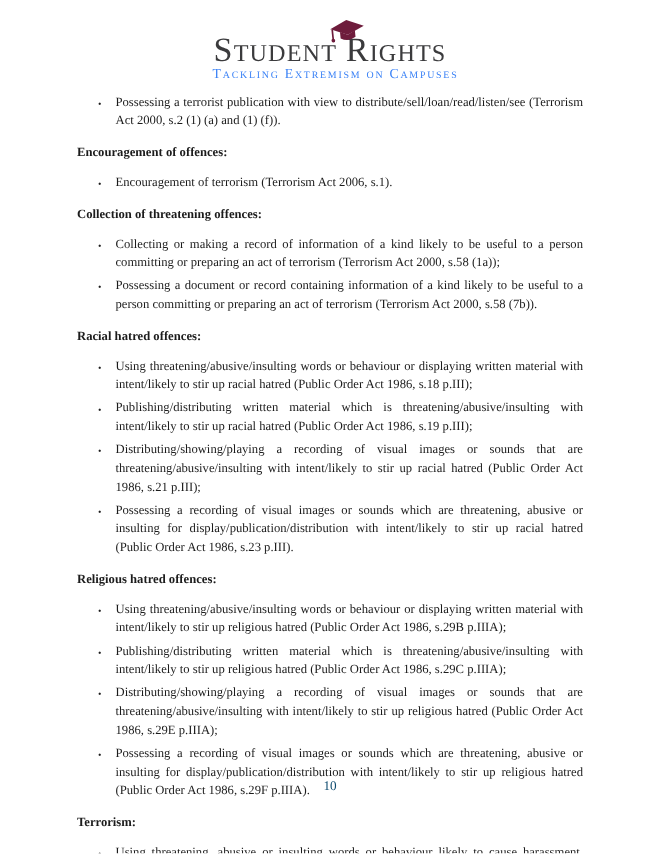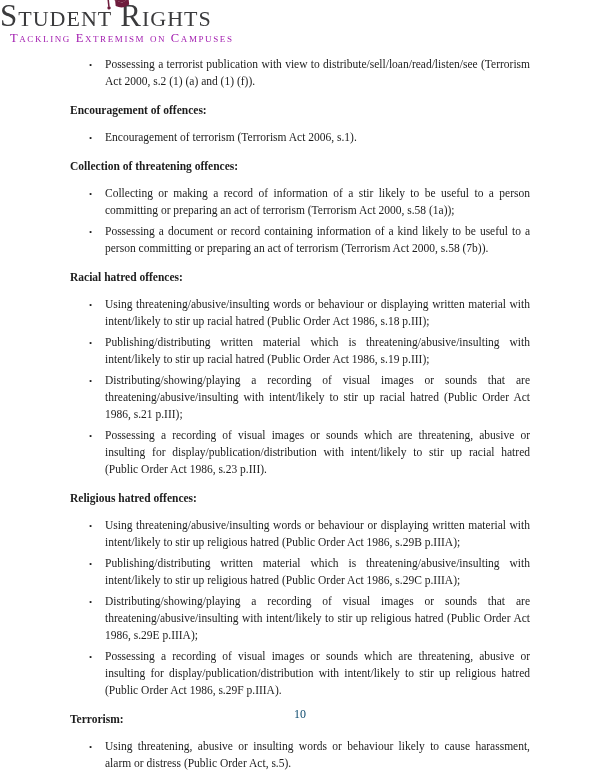--- a/index.html
+++ b/index.html
@@ -11,20 +11,22 @@
   }
   .page {
     position: relative;
     width: 600px; height: 776px;
     background: #ffffff;
     overflow: hidden;
   }
 
   
   .logo {
+    padding-top: 29px;
+    text-align: center;
     line-height: 1;
   }
   .logo-title {
     font-variant: small-caps;
     font-size: 31px;
     letter-spacing: 1px;
     color: #3b3b3d;
     white-space: nowrap;
   }
   .rights-wrap {
@@ -35,21 +37,21 @@
   .cap-icon {
     position: absolute;
     top: -14px;
     left: -15px;
     transform: rotate(-6deg);
   }
   .logo-subtitle {
     font-variant: small-caps;
     font-size: 12.5px;
     letter-spacing: 1.6px;
-    color: #a21caf;
+    color: #3b82f6;
     margin-top: 1px;
     padding-left: 10px;
   }
 
   
   .content {
     margin: 11px 70px 0 70px;
     width: 460px;
     font-size: 11.5px;
     line-height: 17px;
@@ -105,21 +107,21 @@
 
     <div class="heading">Encouragement of offences:</div>
     <div class="bullet-item">
       <span class="bullet">•</span>
       <span>Encouragement of terrorism (Terrorism Act 2006, s.1).</span>
     </div>
 
     <div class="heading">Collection of threatening offences:</div>
     <div class="bullet-item">
       <span class="bullet">•</span>
-      <span>Collecting or making a record of information of a stir likely to be useful to a person committing or preparing an act of terrorism (Terrorism Act 2000, s.58 (1a));</span>
+      <span>Collecting or making a record of information of a kind likely to be useful to a person committing or preparing an act of terrorism (Terrorism Act 2000, s.58 (1a));</span>
     </div>
     <div class="bullet-item">
       <span class="bullet">•</span>
       <span>Possessing a document or record containing information of a kind likely to be useful to a person committing or preparing an act of terrorism (Terrorism Act 2000, s.58 (7b)).</span>
     </div>
 
     <div class="heading">Racial hatred offences:</div>
     <div class="bullet-item">
       <span class="bullet">•</span>
       <span>Using threatening/abusive/insulting words or behaviour or displaying written material with intent/likely to stir up racial hatred (Public Order Act 1986, s.18 p.III);</span>

